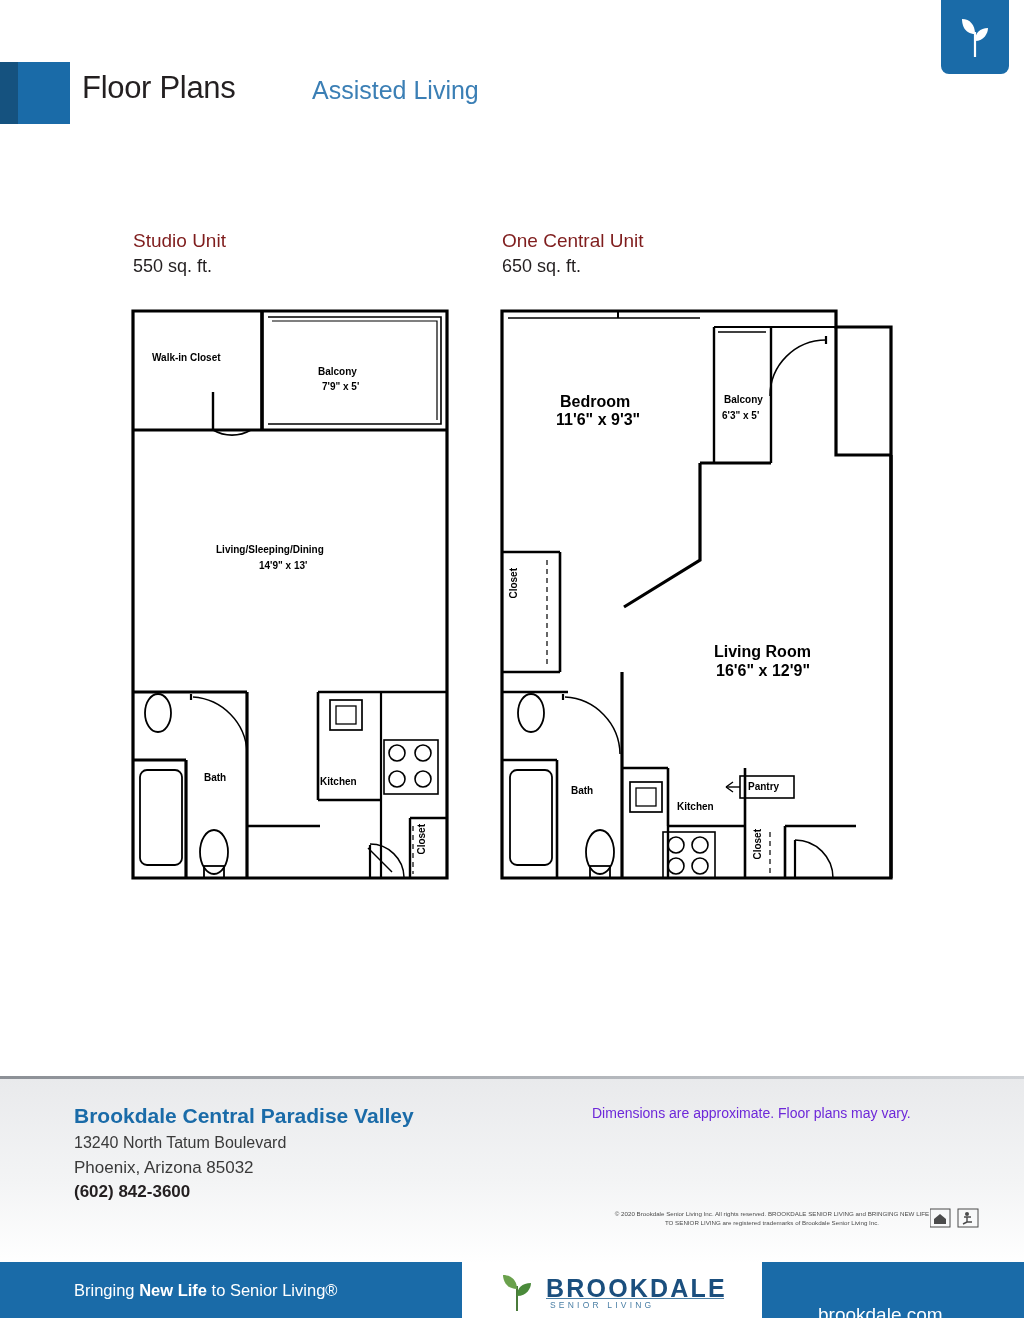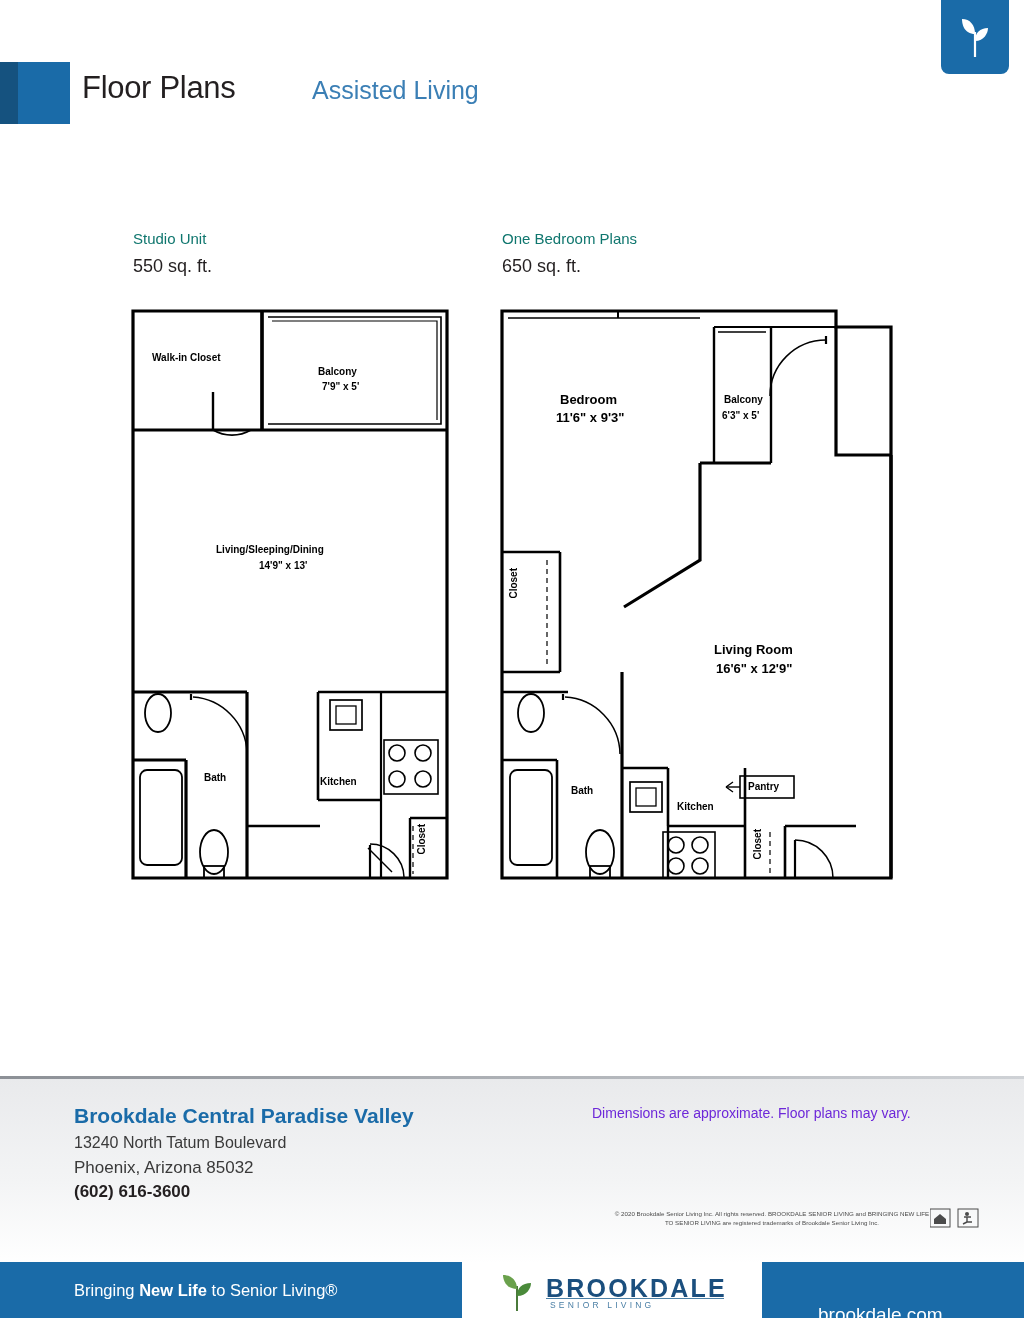--- a/index.html
+++ b/index.html
@@ -54,22 +54,22 @@
     right: 15px; top: 0;
     width: 68px; height: 74px;
     background: #1a6ba8;
     border-radius: 0 0 8px 8px;
   }
   .logo-badge svg { position: absolute; left: 17px; top: 16px; }
 
   
   .plan-title {
     position: absolute;
-    font-size: 15px;
-    color: #0f766e;
+    font-size: 19px;
+    color: #7f1d1d;
     font-weight: 400;
   }
   .plan-sub {
     position: absolute;
     font-size: 18px;
     color: #231f20;
   }
   #studio-title { left: 133px; top: 230px; }
   #studio-sqft  { left: 133px; top: 256px; }
   #one-bed-title { left: 502px; top: 230px; }
@@ -84,21 +84,21 @@
   }
   .room-label {
     position: absolute;
     font-size: 10px;
     font-weight: bold;
     color: #000;
     text-align: center;
     line-height: 1.25;
     white-space: nowrap;
   }
-  .room-label.big { font-size: 13px; }
+  .room-label.big { font-size: 16px; }
   .room-label.vert {
     writing-mode: vertical-rl;
     transform: rotate(180deg);
   }
 
   
   .footer-gray {
     position: absolute;
     left: 0; top: 1076px;
     width: 1024px; height: 186px;
@@ -207,21 +207,21 @@
     <svg width="34" height="42" viewBox="0 0 34 42">
       <path d="M17 41 L17 16" stroke="#ffffff" stroke-width="2.2" fill="none"></path>
       <path d="M17 18 C6 18 4 8 4 3 C12 3 17 9 17 18 Z" fill="#ffffff"></path>
       <path d="M17 25 C26 25 30 17 30 12 C22 12 17 17 17 25 Z" fill="#ffffff"></path>
     </svg>
   </span>
 </div>
 
 <div class="plan-title" id="studio-title">Studio Unit</div>
 <div class="plan-sub" id="studio-sqft">550 sq. ft.</div>
-<div class="plan-title" id="one-bed-title">One Bedroom Plans</div>
+<div class="plan-title" id="one-bed-title">One Central Unit</div>
 <div class="plan-sub" id="one-bed-sqft">650 sq. ft.</div>
 
 <svg class="plan-canvas" viewBox="0 0 1024 1318">
   <g stroke="#000" fill="none" stroke-width="3.2">
 
     <path d="M133 311 L447 311 L447 878 L133 878 Z"></path>
 
     <path d="M133 430 L447 430"></path>
     <path d="M262 311 L262 430"></path>
 
@@ -356,21 +356,21 @@
 <div class="room-label big" style="left:716px; top:661px;">16'6" x 12'9"</div>
 <div class="room-label" style="left:571px; top:785px;">Bath</div>
 <div class="room-label" style="left:677px; top:801px;">Kitchen</div>
 <div class="room-label" style="left:748px; top:781px;">Pantry</div>
 <div class="room-label vert" style="left:752px; top:829px;">Closet</div>
 
 <div class="footer-gray"></div>
 <div class="community-name">Brookdale Central Paradise Valley</div>
 <div class="addr1">13240 North Tatum Boulevard</div>
 <div class="addr2">Phoenix, Arizona 85032</div>
-<div class="phone">(602) 616-3600</div>
+<div class="phone">(602) 842-3600</div>
 <div class="disclaimer">Dimensions are approximate. Floor plans may vary.</div>
 <div class="legal">© 2020 Brookdale Senior Living Inc. All rights reserved. BROOKDALE SENIOR LIVING and BRINGING NEW LIFE TO SENIOR LIVING are registered trademarks of Brookdale Senior Living Inc.</div>
 <div class="legal-icons">
   <svg width="52" height="22" viewBox="0 0 52 22">
     <g>
       <rect x="0" y="2" width="20" height="18" fill="none" stroke="#4b4b4b" stroke-width="1"></rect>
       <path d="M4 12 L10 7 L16 12 L16 17 L4 17 Z" fill="#4b4b4b"></path>
     </g>
     <g>
       <rect x="28" y="2" width="20" height="18" fill="none" stroke="#4b4b4b" stroke-width="1"></rect>

